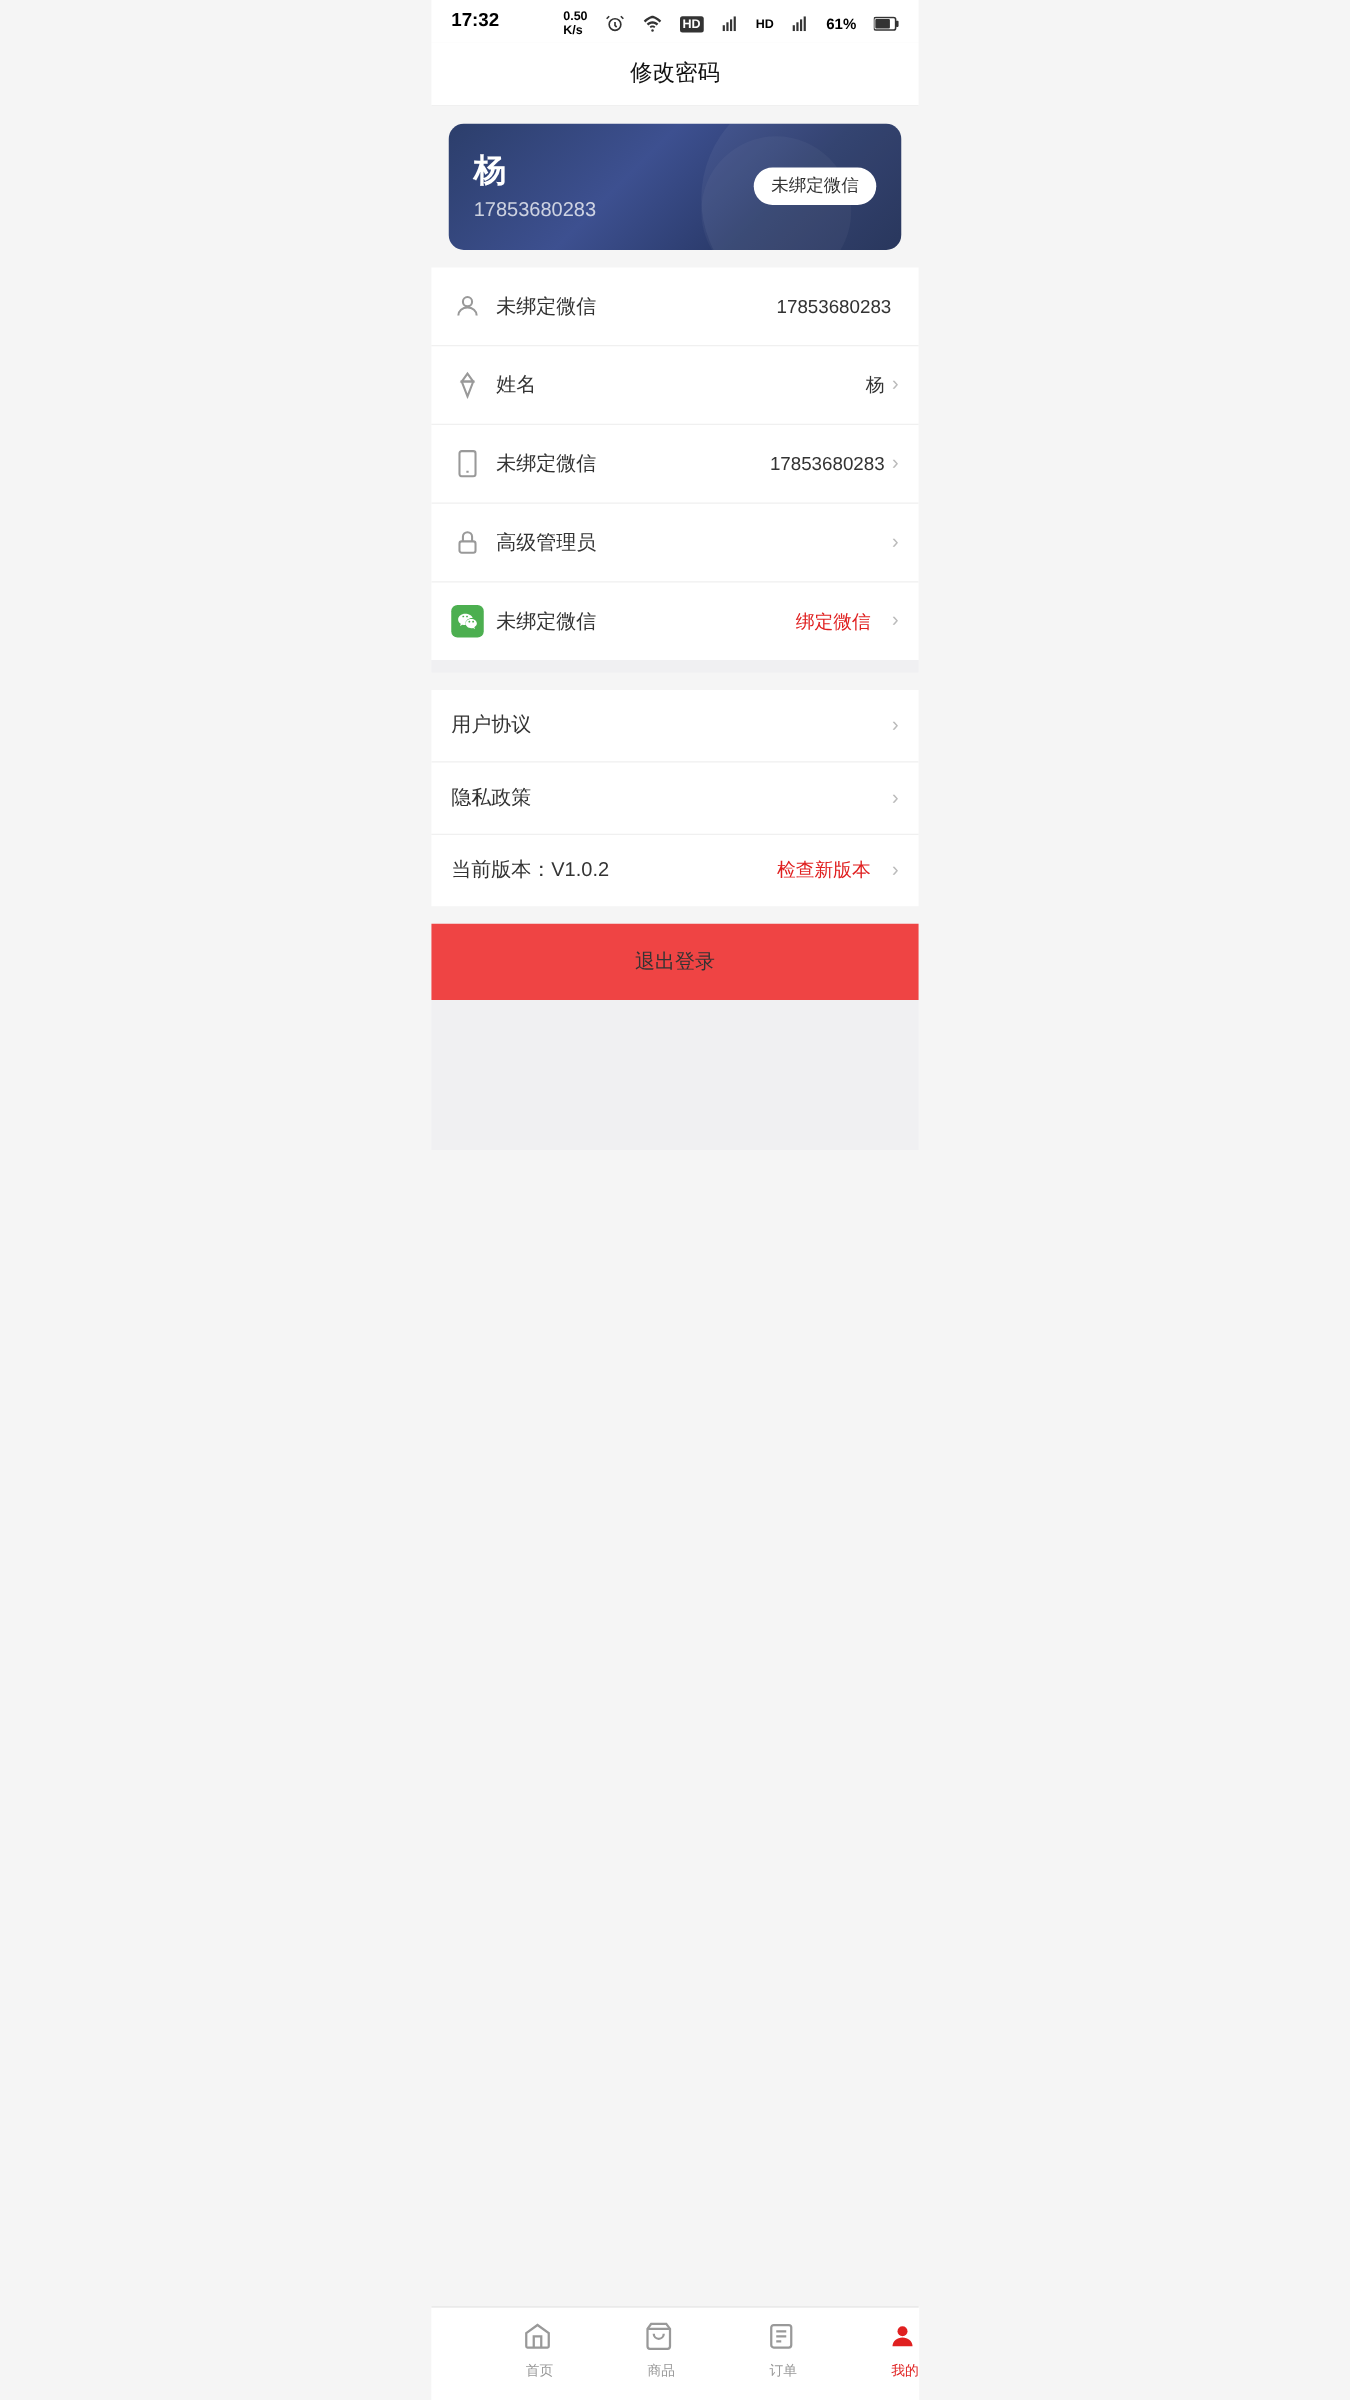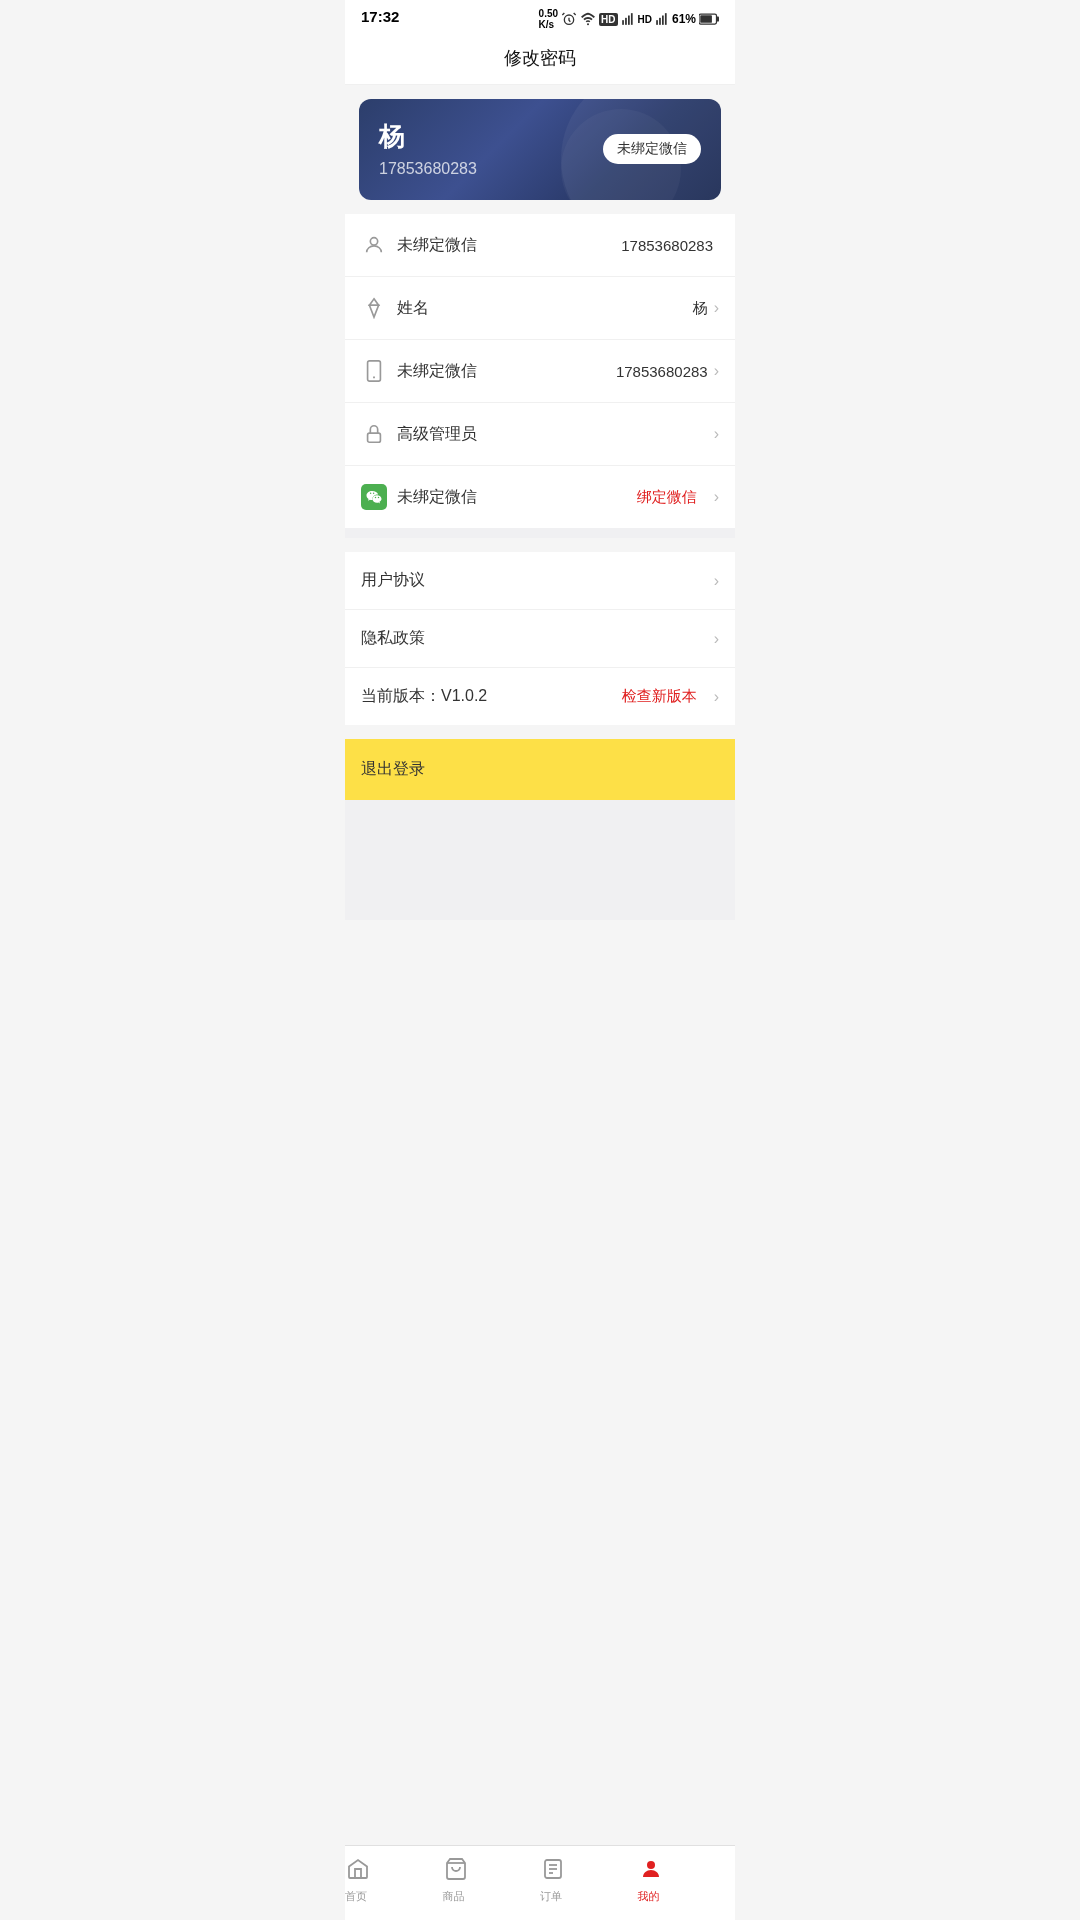--- a/index.html
+++ b/index.html
@@ -27,21 +27,21 @@
       font-size: 13px;
       font-weight: 600;
     }
     .status-left {
       font-size: 15px;
       font-weight: 700;
     }
     .status-right {
       display: flex;
       align-items: center;
-      gap: 3px;
+      gap: 14px;
       font-size: 11px;
     }
 
     
     .page-title-bar {
       background: #fff;
       text-align: center;
       padding: 12px 0 14px;
       border-bottom: 1px solid #f0f0f0;
     }
@@ -168,24 +168,24 @@
     }
 
     
     .section-divider {
       height: 10px;
       background: #f0f0f2;
     }
 
     
     .logout-section {
-      background: #fde047;
+      background: #ef4444;
       margin-top: 14px;
       padding: 20px 16px;
-      text-align: left;
+      text-align: center;
       cursor: pointer;
     }
     .logout-text {
       font-size: 16px;
       color: #333;
     }
 
     
     .extra-space {
       height: 120px;
@@ -201,21 +201,21 @@
       width: 390px;
       background: #fff;
       border-top: 1px solid #e0e0e0;
       display: flex;
       justify-content: space-around;
       padding: 10px 0 16px;
     }
     .tab-item {
       display: flex;
       flex-direction: column;
-      align-items: flex-start;
+      align-items: flex-end;
       gap: 7px;
       cursor: pointer;
       flex: 1;
     }
     .tab-icon {
       width: 26px;
       height: 26px;
       display: flex;
       align-items: center;
       justify-content: center;

